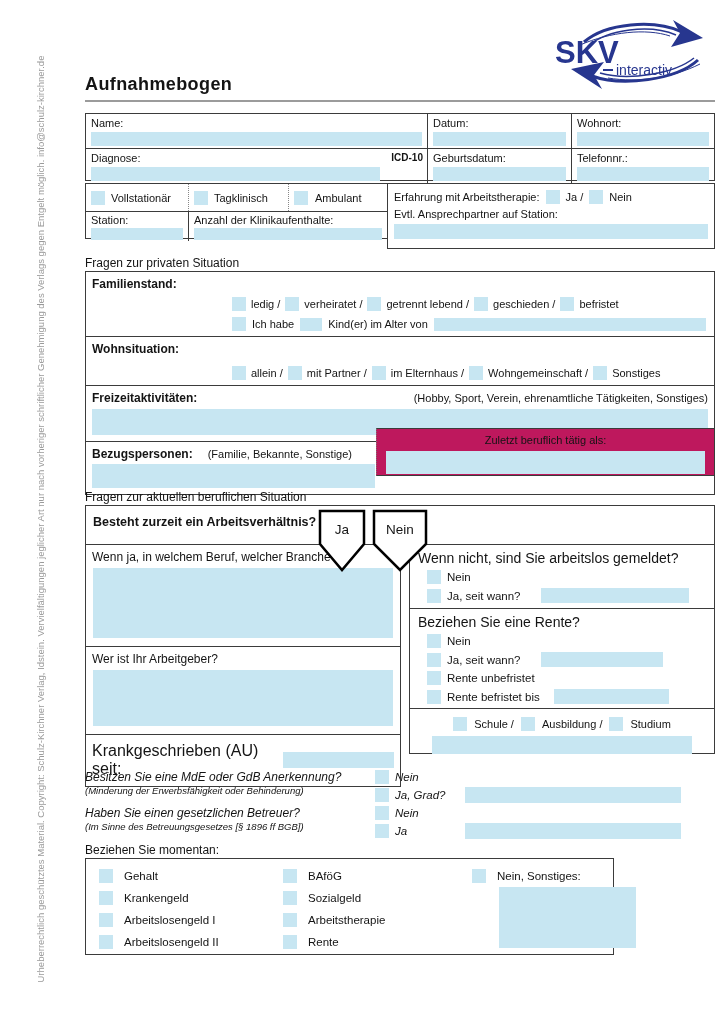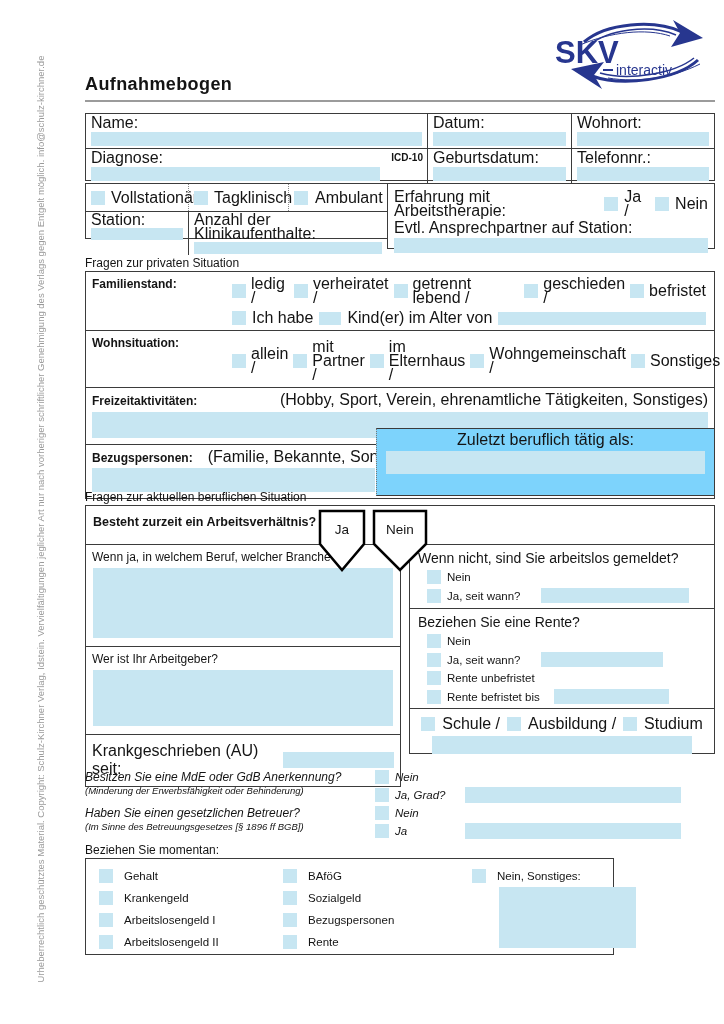--- a/index.html
+++ b/index.html
@@ -9,21 +9,21 @@
     --blue:#27368f;
   }
   *{margin:0;padding:0;box-sizing:border-box;}
   html,body{width:724px;height:1024px;}
   body{
     position:relative;background:#fff;color:var(--ink);
     font-family:"Liberation Sans",sans-serif;overflow:hidden;
   }
   .cb{display:inline-block;width:14px;height:14px;background:var(--field);flex:none;}
   .fld{background:var(--field);}
-  .lbl{font-size:16px;line-height:14px;}
+  .lbl{font-size:11px;line-height:14px;}
   .opt{display:flex;align-items:center;gap:6px;font-size:11.5px;white-space:nowrap;}
 
   
   .side-copy{
     position:absolute;left:-428px;top:512px;width:940px;height:14px;
     transform:rotate(-90deg);font-size:9.5px;color:#9a9a9a;
     white-space:nowrap;text-align:center;
   }
 
   .title{
@@ -57,31 +57,31 @@
   .t2r-r2{padding:3px 6px 0;}
   .t2r-r2 .fld{height:15px;margin-top:2px;}
 
   .sec-h{position:absolute;left:85px;font-size:12px;}
 
   
   .pbox{position:absolute;left:85px;top:271px;width:630px;border:1px solid var(--bd);}
   .prow{display:flex;border-bottom:1px solid var(--bd);}
   .prow:last-child{border-bottom:none;}
   .rlabel{width:146px;flex:none;padding:5px 6px;font-weight:bold;font-size:12px;}
-  .rbody{flex:1;padding:5px 8px 5px 0;}
+  .rbody{flex:1;padding:5px 8px 5px 0;margin-top:20px;}
   .optline{display:flex;align-items:center;gap:5px;flex-wrap:nowrap;}
   .kidline{display:flex;align-items:center;gap:6px;margin-top:6px;}
   .kidline .f1{width:22px;height:13px;}
   .kidline .f2{flex:1;height:13px;}
   .crow{padding:5px 6px 6px;}
   .chead{display:flex;justify-content:space-between;align-items:baseline;}
   .bl{font-weight:bold;font-size:12px;}
 
-  .beruf-box{position:absolute;left:376px;top:428px;width:339px;height:68px;
-    background:#7dd3fc;border:1px solid var(--bd);border-left:1px dotted #777;z-index:2;text-align:center;}
+  .beruf-box{position:absolute;left:376px;top:428px;width:339px;height:48px;
+    background:#be185d;border:1px solid var(--bd);border-left:1px dotted #777;z-index:2;text-align:center;}
   .beruf-box .lbl{padding-top:4px;}
   .beruf-box .fld{margin:4px 9px 0;height:23px;}
 
   
   .whead{position:absolute;left:85px;top:505px;width:630px;height:40px;
     border:1px solid var(--bd);padding:9px 7px;font-weight:bold;font-size:12.5px;}
   .tag{position:absolute;z-index:3;}
   .wleft{position:absolute;left:85px;top:544px;width:316px;border:1px solid var(--bd);z-index:1;}
   .wblk{padding:5px 6px 0;border-bottom:1px solid var(--bd);}
   .wblk:last-child{border-bottom:none;}
@@ -418,21 +418,21 @@
     <div class="opt">
         <span class="cb"></span>
         <span>BAföG</span>
       </div>
     <div class="opt">
         <span class="cb"></span>
         <span>Sozialgeld</span>
       </div>
     <div class="opt">
         <span class="cb"></span>
-        <span>Bezugspersonen</span>
+        <span>Arbeitstherapie</span>
       </div>
     <div class="opt">
         <span class="cb"></span>
         <span>Rente</span>
       </div>
   </div>
   <div class="bcol" style="left:386px;">
     <div class="opt">
         <span class="cb"></span>
         <span>Nein, Sonstiges:</span>

